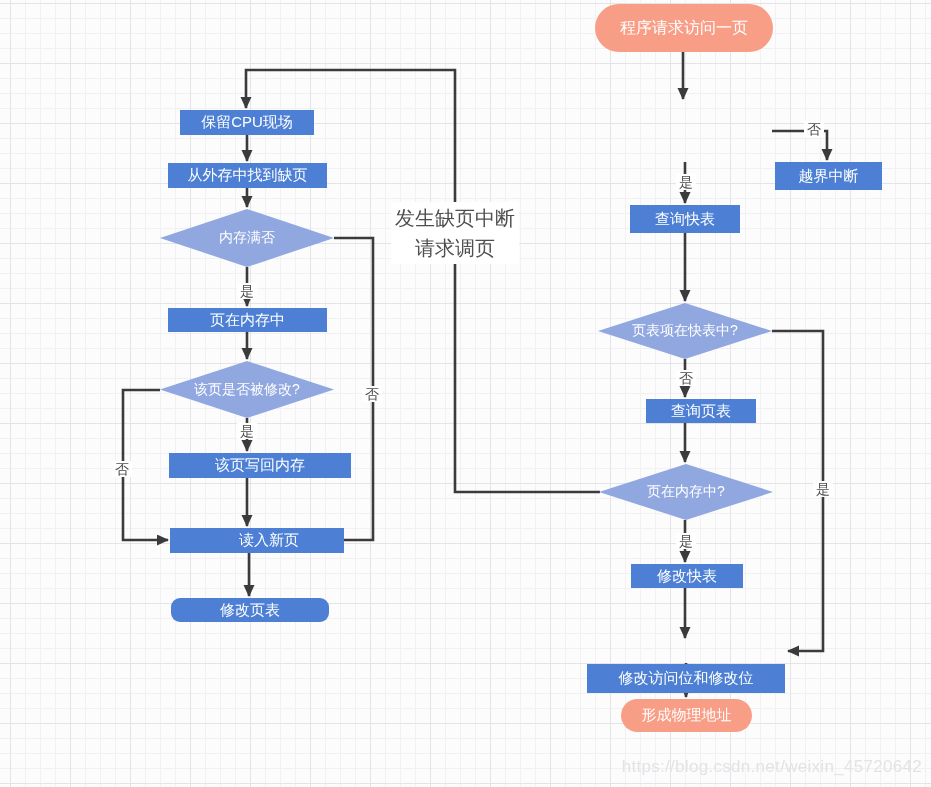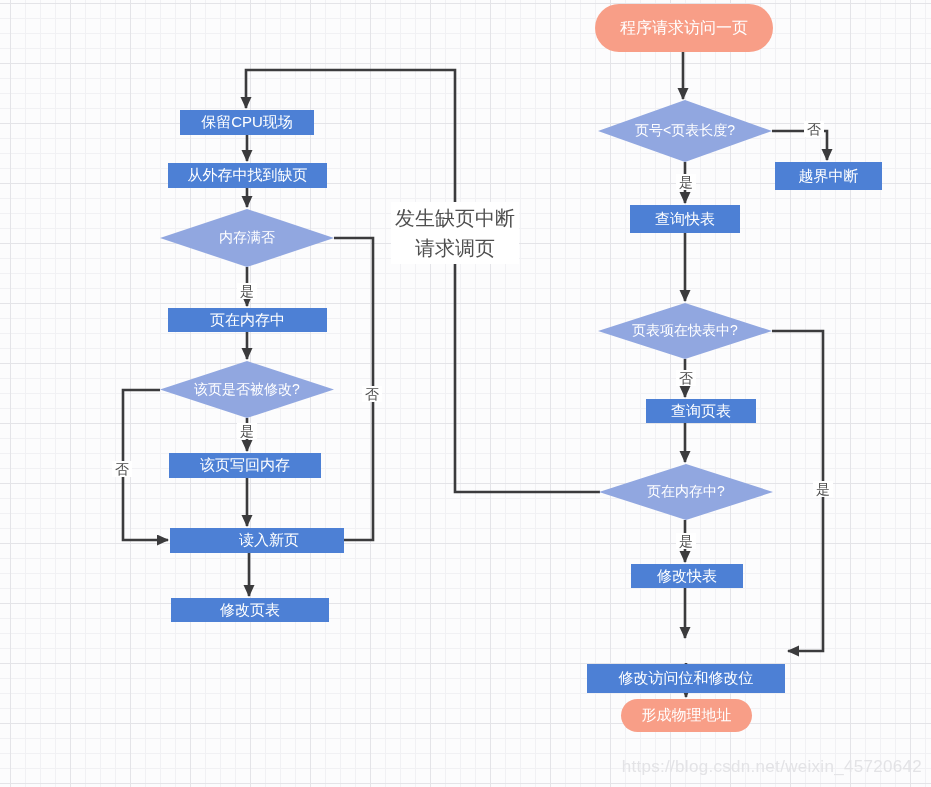--- a/index.html
+++ b/index.html
@@ -119,38 +119,37 @@
     <line class="wire" x1="247" y1="267" x2="247" y2="306" marker-end="url(#ah)"></line>
     <polyline class="wire" points="334,238 373,238 373,540 331,540" marker-end="url(#ah)"></polyline>
     <line class="wire" x1="247" y1="332" x2="247" y2="359" marker-end="url(#ah)"></line>
     <line class="wire" x1="247" y1="418" x2="247" y2="451" marker-end="url(#ah)"></line>
     <polyline class="wire" points="160,390 123,390 123,540 168,540" marker-end="url(#ah)"></polyline>
     <line class="wire" x1="247" y1="478" x2="247" y2="526" marker-end="url(#ah)"></line>
     <line class="wire" x1="249" y1="553" x2="249" y2="596" marker-end="url(#ah)"></line>
   </svg>
 
   <div class="node terminal" style="left:595px; top:4px; width:178px; height:48px;">程序请求访问一页</div>
-  <div class="node decision" style="left:598px; top:100px; width:174px; height:62px;">页号&lt;页表长度?</div>
   <div class="node process" style="left:630px; top:205px; width:110px; height:28px;">查询快表</div>
   <div class="node process" style="left:775px; top:162px; width:107px; height:28px;">越界中断</div>
   <div class="node decision" style="left:598px; top:303px; width:174px; height:56px;">页表项在快表中?</div>
   <div class="node process" style="left:646px; top:399px; width:110px; height:24px;">查询页表</div>
   <div class="node decision" style="left:599px; top:464px; width:174px; height:56px;">页在内存中?</div>
   <div class="node process" style="left:631px; top:564px; width:112px; height:24px;">修改快表</div>
   <div class="node process" style="left:587px; top:640px; width:198px; height:29px;margin-top:24px;">修改访问位和修改位</div>
   <div class="node terminal" style="left:621px; top:699px; width:131px; height:33px; font-size:15px;">形成物理地址</div>
 
   <div class="node process" style="left:180px; top:110px; width:134px; height:25px;">保留CPU现场</div>
   <div class="node process" style="left:168px; top:163px; width:159px; height:25px;">从外存中找到缺页</div>
   <div class="node decision" style="left:160px; top:209px; width:174px; height:58px;">内存满否</div>
   <div class="node process" style="left:168px; top:308px; width:159px; height:24px;">页在内存中</div>
   <div class="node decision" style="left:160px; top:361px; width:174px; height:57px;">该页是否被修改?</div>
-  <div class="node process" style="left:169px; top:453px; width:152px; height:25px;">该页写回内存</div>
+  <div class="node process" style="left:169px; top:453px; width:182px; height:25px;">该页写回内存</div>
   <div class="node process" style="left:170px; top:528px; width:174px; height:25px;padding-left:24px;">读入新页</div>
-  <div class="node process" style="left:171px; top:598px; width:158px; height:24px;">修改页表</div>
+  <div class="node process" style="left:171px; top:598px; width:158px; height:24px;border-radius:9px;">修改页表</div>
 
   <div class="elabel" style="left:686px; top:182px;">是</div>
   <div class="elabel" style="left:814px; top:129px;">否</div>
   <div class="elabel" style="left:686px; top:378px;">否</div>
   <div class="elabel" style="left:823px; top:489px;">是</div>
   <div class="elabel" style="left:686px; top:541px;">是</div>
   <div class="elabel" style="left:247px; top:291px;">是</div>
   <div class="elabel" style="left:372px; top:394px;">否</div>
   <div class="elabel" style="left:247px; top:431px;">是</div>
   <div class="elabel" style="left:122px; top:469px;">否</div>

